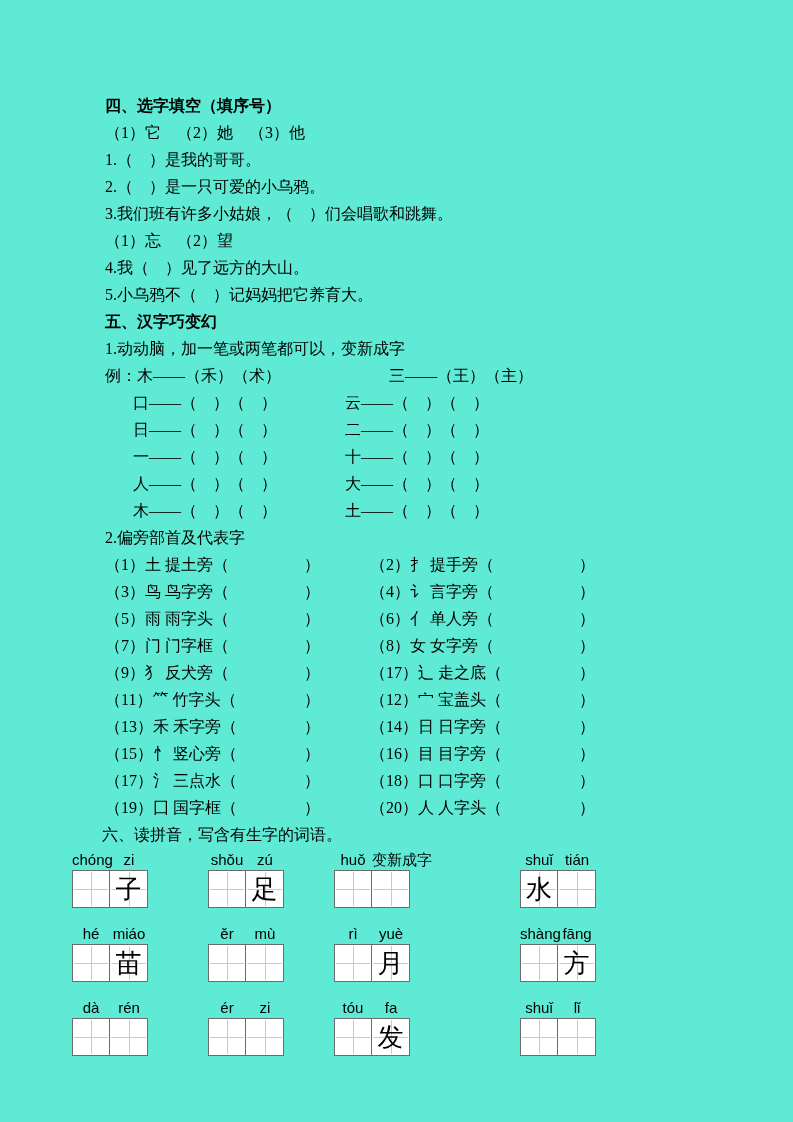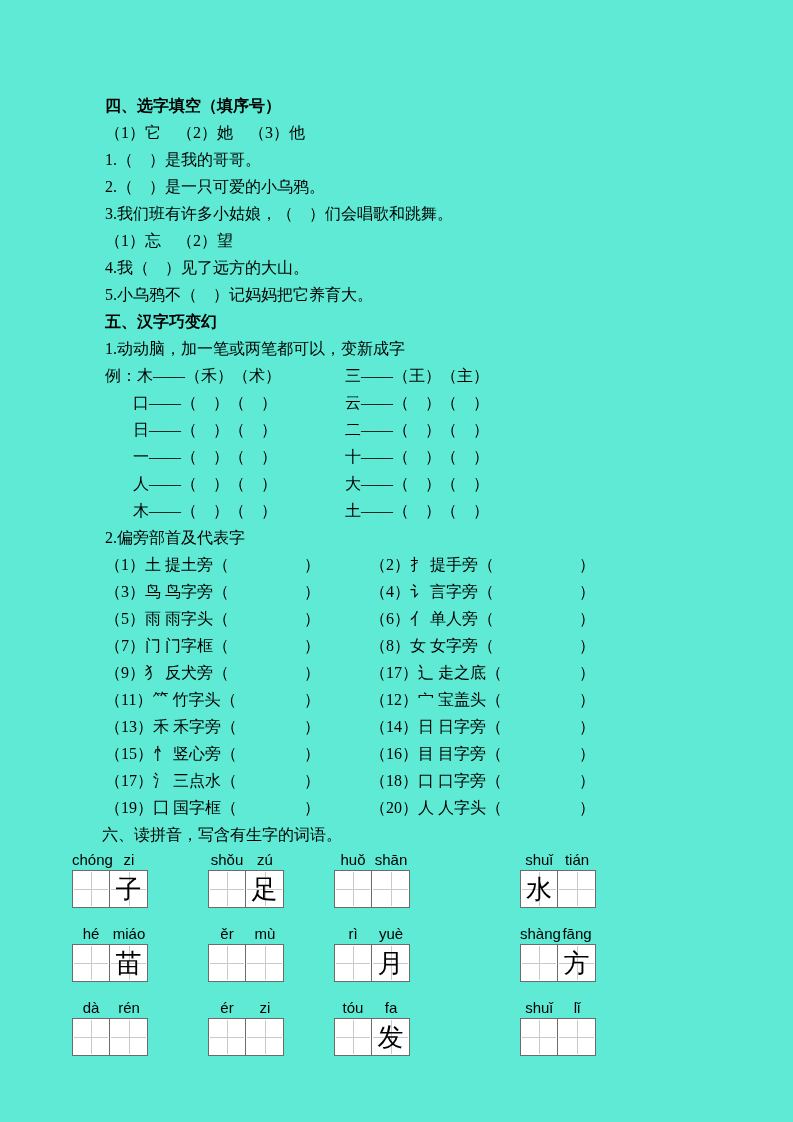--- a/index.html
+++ b/index.html
@@ -15,21 +15,21 @@
     padding: 92px 56px 0 72px;
     background: #5eead4;
     overflow: hidden;
   }
   p { margin: 0; font-size: 16px; line-height: 27px; white-space: pre; }
   .bold { font-weight: bold; }
   .indent { margin-left: 33px; }
 
   
   .srow { display: flex; font-size: 16px; line-height: 27px; }
-  .srow-ex { margin-left: 33px; }
+  .srow-ex { margin-left: 33px; gap: 44px; }
   .srow-b  { margin-left: 61px; }
   .srow-ex .sleft { width: 240px; }
   .srow-b  .sleft { width: 212px; }
 
   
   .rrow { display: flex; margin-left: 33px; font-size: 16px; line-height: 27px; }
   .rhalf { display: flex; justify-content: space-between; }
   .rhalf-l { width: 215px; }
   .rhalf-r { width: 225px; margin-left: 50px; }
 
@@ -241,21 +241,21 @@
             <span class="char"></span>
           </div>
           <div class="tzg">
             <span class="char">足</span>
           </div>
         </div>
     </div>
     <div class="pgroup">
       <div class="pinyins">
           <span class="pinyin">huǒ</span>
-          <span class="pinyin">shān</span>
+          <span class="pinyin">变新成字</span>
         </div>
       <div class="boxes">
           <div class="tzg">
             <span class="char"></span>
           </div>
           <div class="tzg">
             <span class="char"></span>
           </div>
         </div>
     </div>

